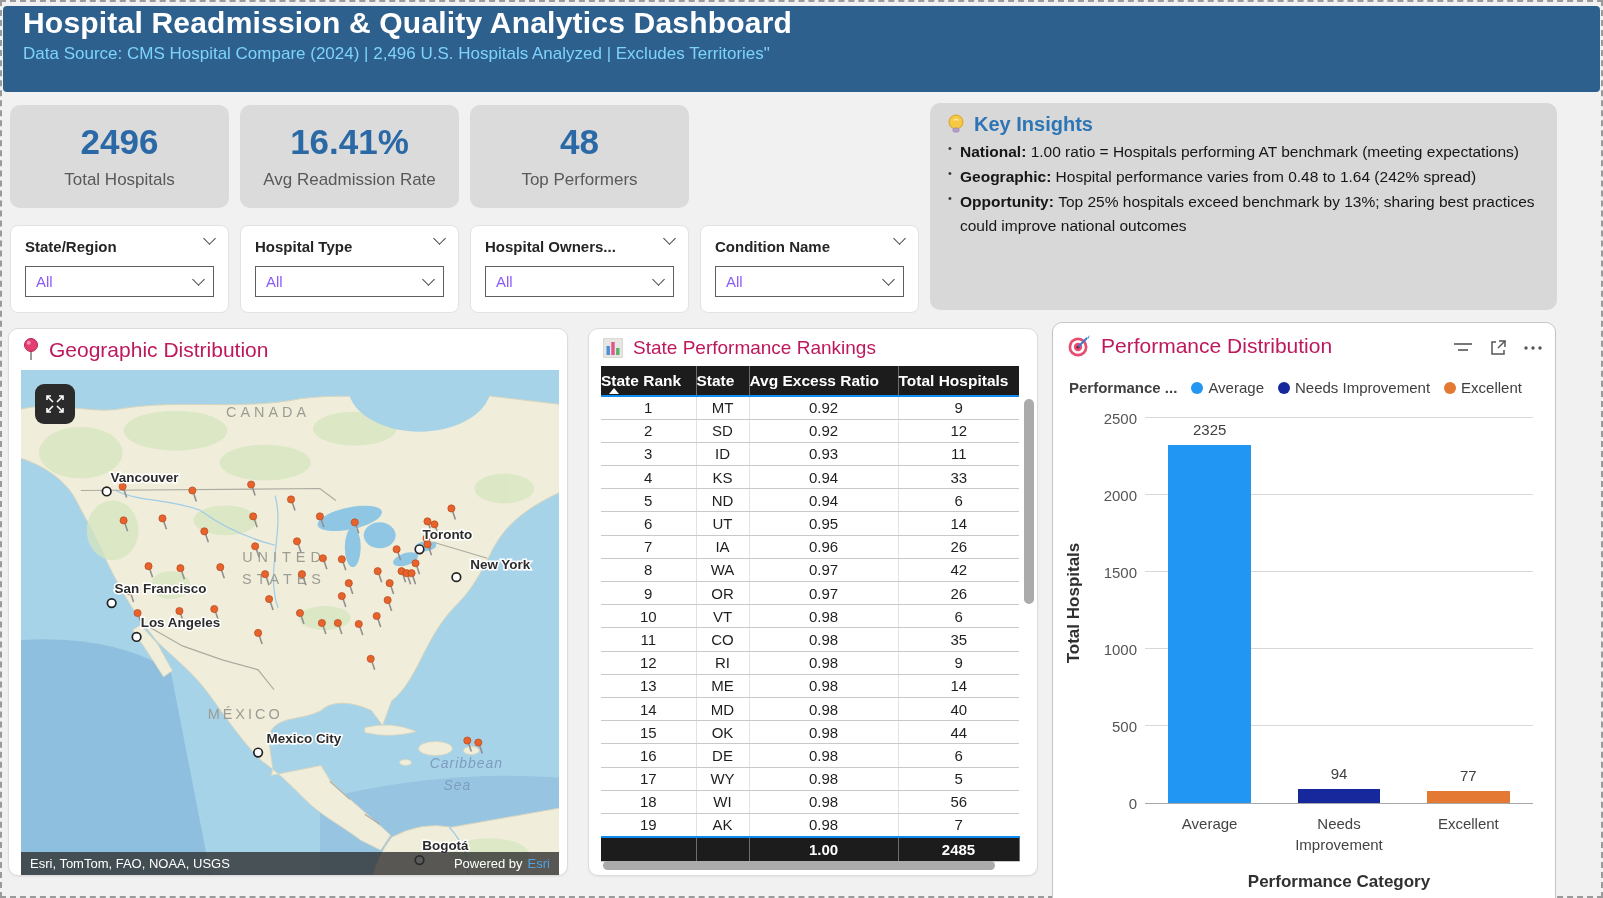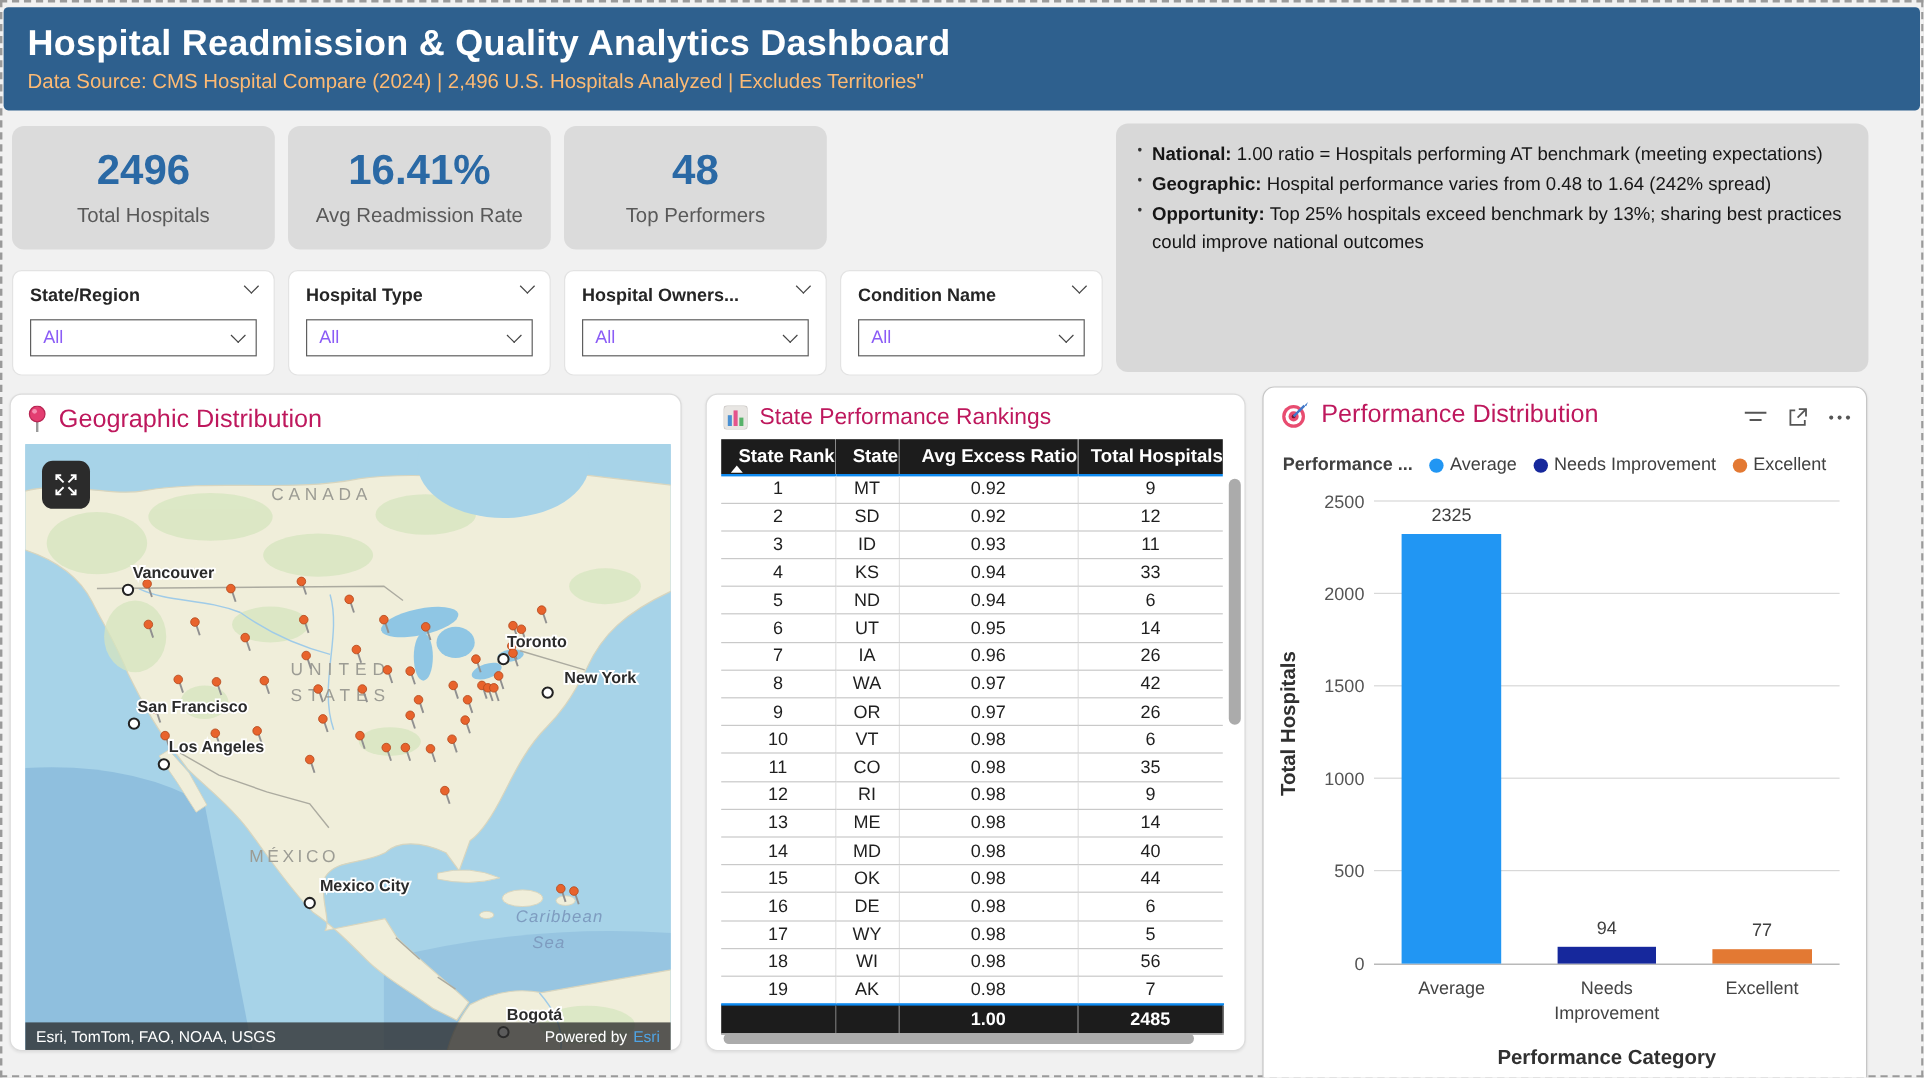--- a/index.html
+++ b/index.html
@@ -3,23 +3,23 @@
 <meta charset="utf-8">
 <style>
   * { margin:0; padding:0; box-sizing:border-box; }
   html,body { background:#e8e8e8; }
   body { font-family:"Liberation Sans","DejaVu Sans",sans-serif; }
   .page { position:relative; width:1603px; height:898px; background:#F1F1F1;
           overflow:hidden; outline:2px dashed #9A9A9A; outline-offset:-2px; }
 
   
   .hdr { position:absolute; left:3px; top:6px; width:1597px; height:86px;
-         background:#2E608E; border-radius:4px; padding:14px 20px 0 20px; }
+         background:#2E608E; border-radius:4px; padding:0 20px 0 20px; }
   .hdr-title { color:#fff; font-size:30px; font-weight:bold; letter-spacing:.2px; }
-  .hdr-sub   { color:#fdba74; font-size:17px; margin-top:4px; }
+  .hdr-sub   { color:#7dd3fc; font-size:17px; margin-top:4px; }
 
   
   .kpi-row { position:absolute; left:10px; top:105px; display:flex; gap:11px; }
   .kpi-card { width:219px; height:103px; background:#DBDBDB; border-radius:10px;
               display:flex; flex-direction:column; align-items:center; justify-content:center; }
   .kpi-value { font-size:35px; font-weight:bold; color:#2A69A5; line-height:1.1; }
   .kpi-label { font-size:17px; color:#595959; margin-top:8px; }
 
   
   .insights { position:absolute; left:930px; top:103px; width:627px; height:207px;
@@ -56,21 +56,21 @@
               background:rgba(45,45,45,.78); color:#fff; font-size:13px;
               display:flex; justify-content:space-between; align-items:center; padding:0 9px; z-index:5; }
   .map-attr .esri { color:#4FA3E3; margin-left:5px; }
   .map-ctl { position:absolute; left:14px; top:14px; width:40px; height:40px; background:#2B2B2B;
              border-radius:9px; display:flex; align-items:center; justify-content:center; z-index:5; cursor:pointer; }
 
   
   #table-panel { left:588px; top:328px; width:450px; height:548px; }
   .tbl { position:absolute; left:12px; top:37px; width:418px; border-collapse:collapse; table-layout:fixed; }
   .tbl th { background:#1C1C1C; color:#fff; font-size:15.5px; font-weight:bold; height:30px;
-            border-right:1px solid #6E6E6E; border-bottom:2px solid #0E8AF0; position:relative; text-align:right; }
+            border-right:1px solid #6E6E6E; border-bottom:2px solid #0E8AF0; position:relative; text-align:left; }
   .tbl th:last-child { border-right:none; }
   .sort-tri { position:absolute; left:8px; bottom:1px; width:0; height:0;
               border-left:5px solid transparent; border-right:5px solid transparent; border-bottom:6px solid #fff; }
   .tbl td { font-size:15px; color:#1F1F1F; text-align:center; height:23.2px;
             border-bottom:1px solid #C9C9C9; border-right:1px solid #E2E2E2; background:#fff; }
   .tbl td:last-child { border-right:none; }
   .tbl tr.total td { background:#1C1C1C; color:#fff; font-weight:bold; height:25px;
                      border-top:2px solid #0E8AF0; border-right:1px solid #6E6E6E; }
   .vscroll { position:absolute; right:3px; top:70px; width:10px; height:205px; background:#ABABAB; border-radius:5px; cursor:pointer; }
   .hscroll { position:absolute; left:14px; bottom:5px; width:392px; height:9px; background:#ABABAB; border-radius:5px; cursor:pointer; }
@@ -117,20 +117,28 @@
         <div class="kpi-value">16.41%</div>
         <div class="kpi-label">Avg Readmission Rate</div>
       </div>
       <div class="kpi-card">
         <div class="kpi-value">48</div>
         <div class="kpi-label">Top Performers</div>
       </div>
     </div>
 
   <div class="insights">
+    <div class="ins-title-row">
+      <svg width="20" height="22" viewBox="0 0 20 22">
+        <circle cx="10" cy="8" r="7" fill="#F7C843" stroke="#D9A520" stroke-width="1"></circle>
+        <rect x="7" y="14" width="6" height="4" rx="1.5" fill="#B9A0C9" stroke="#9A83AC" stroke-width="0.8"></rect>
+        <path d="M7.5,6.5 Q10,4 12.5,6.5" stroke="#FDE9A8" stroke-width="1.4" fill="none"></path>
+      </svg>
+      <span class="ins-title">Key Insights</span>
+    </div>
     <div class="ins-list" id="ins-list">
         <div class="ins-item"><b>National: </b>1.00 ratio = Hospitals performing AT benchmark (meeting expectations)</div>
         <div class="ins-item"><b>Geographic: </b>Hospital performance varies from 0.48 to 1.64 (242% spread)</div>
         <div class="ins-item"><b>Opportunity: </b>Top 25% hospitals exceed benchmark by 13%; sharing best practices could improve national outcomes</div>
       </div>
   </div>
 
   <div class="filter-row" id="filter-row">
       <div class="filter-card">
         <div class="filter-head">

